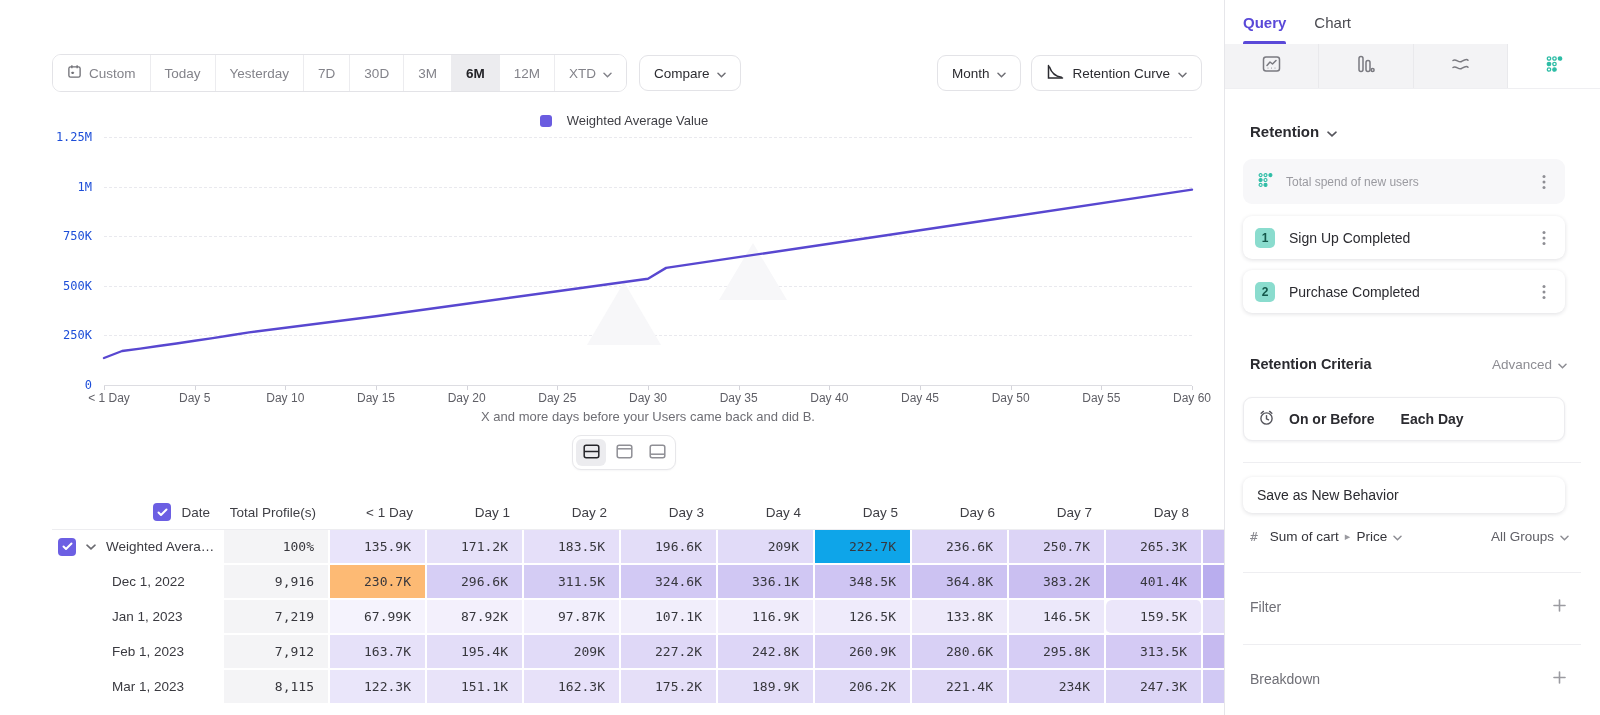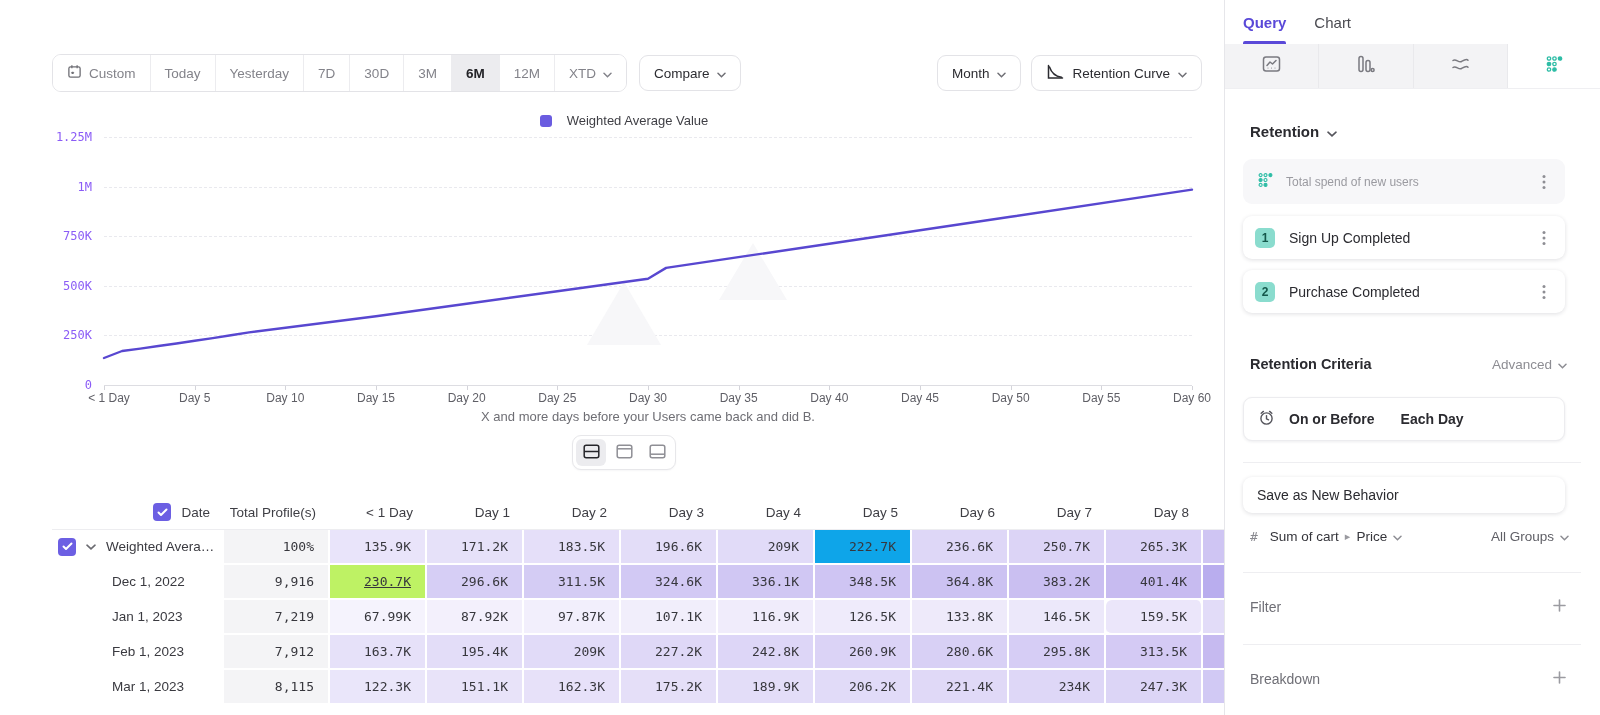--- a/index.html
+++ b/index.html
@@ -20,21 +20,21 @@
   .chev{display:inline-block;}
 
   
   .legend{position:absolute;left:0;top:113px;width:1224px;display:flex;justify-content:center;}
   .legend-item{display:flex;align-items:center;gap:15px;cursor:pointer;}
   .legend-swatch{width:12px;height:12px;border-radius:3px;background:#6a5ce0;}
   .legend-label{font-size:13px;color:#3f3f45;}
 
   
   .gridline{position:absolute;left:92px;width:1088px;border-top:1px dashed #e9e9ee;height:0;}
-  .y-label{position:absolute;left:0;width:80px;text-align:right;font-family:"DejaVu Sans Mono",monospace;font-size:12px;color:#8b5cf6;}
+  .y-label{position:absolute;left:0;width:80px;text-align:right;font-family:"DejaVu Sans Mono",monospace;font-size:12px;color:#1d4ed8;}
   .x-axis{position:absolute;left:92px;width:1088px;top:385px;border-top:1px solid #dddde2;}
   .x-tick{position:absolute;top:386px;width:1px;height:4px;background:#d4d4da;}
   .x-label{position:absolute;top:391px;transform:translateX(-50%);font-size:12px;color:#5f5f66;white-space:nowrap;}
   .chart-caption{position:absolute;left:92px;width:1088px;top:409px;text-align:center;font-size:13px;color:#6e6e74;}
   .chart-svg{position:absolute;left:0;top:0;width:1224px;height:460px;pointer-events:none;}
 
   
   .view-toggle{position:absolute;left:0;top:435px;width:1224px;display:flex;justify-content:center;}
   .vt-group{display:flex;gap:3px;padding:3px;border:1px solid #e7e7ea;border-radius:9px;background:#fff;box-shadow:0 1px 2px rgba(20,20,40,.04);}
   .vt-btn{width:30px;height:27px;border:none;border-radius:6px;background:transparent;display:flex;align-items:center;justify-content:center;cursor:pointer;color:#8f8f95;}
@@ -292,21 +292,21 @@
         <div class="cell" style="background: #0ea5e9;">222.7K</div>
         <div class="cell" style="background: rgb(222, 215, 247);">236.6K</div>
         <div class="cell" style="background: rgb(220, 212, 246);">250.7K</div>
         <div class="cell" style="background: rgb(218, 210, 246);">265.3K</div>
         <div class="cell sliver" style="background: rgb(207, 197, 243);"></div>
       </div>
 
       <div class="trow drow">
         <div class="cell cell-label row-indent">Dec 1, 2022</div>
         <div class="cell cell-total">9,916</div>
-        <div class="cell" style="background: #bef264; text-decoration: underline;">230.7K</div>
+        <div class="cell" style="background: #fdba74;">230.7K</div>
         <div class="cell" style="background: rgb(214, 206, 245);">296.6K</div>
         <div class="cell" style="background: rgb(212, 204, 244);">311.5K</div>
         <div class="cell" style="background: rgb(210, 201, 244);">324.6K</div>
         <div class="cell" style="background: rgb(208, 199, 243);">336.1K</div>
         <div class="cell" style="background: rgb(207, 197, 243);">348.5K</div>
         <div class="cell" style="background: rgb(204, 194, 242);">364.8K</div>
         <div class="cell" style="background: rgb(202, 191, 241);">383.2K</div>
         <div class="cell" style="background: rgb(199, 187, 240);">401.4K</div>
         <div class="cell sliver" style="background: rgb(185, 173, 238);"></div>
       </div>

